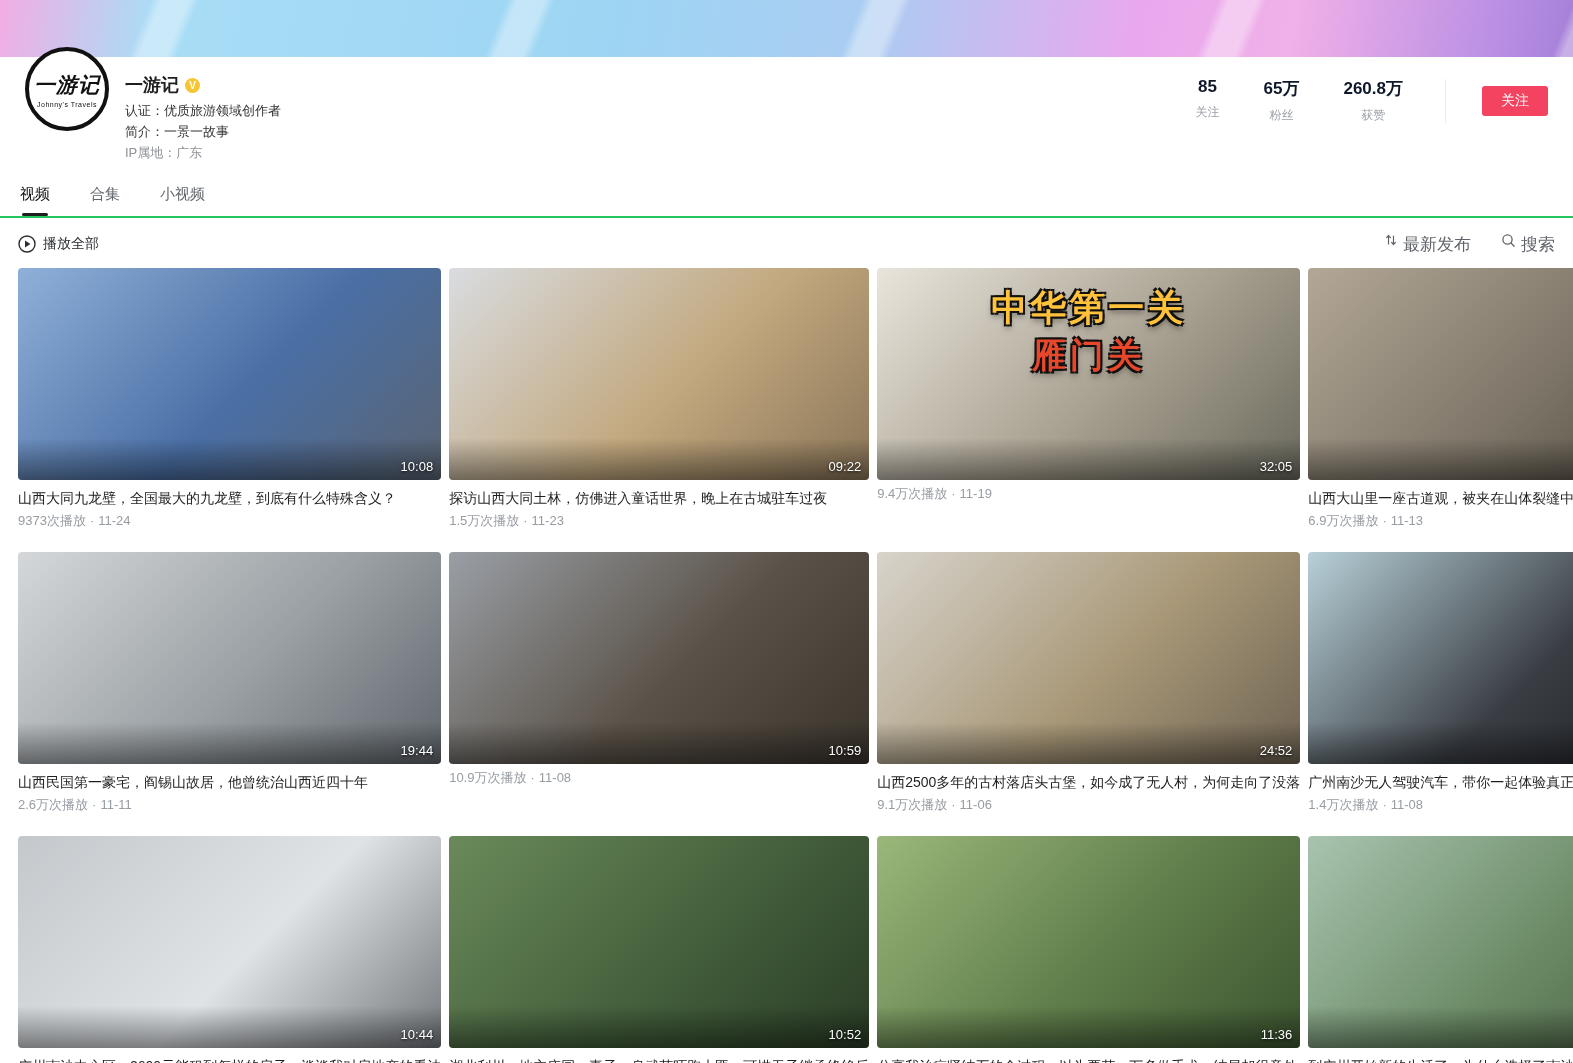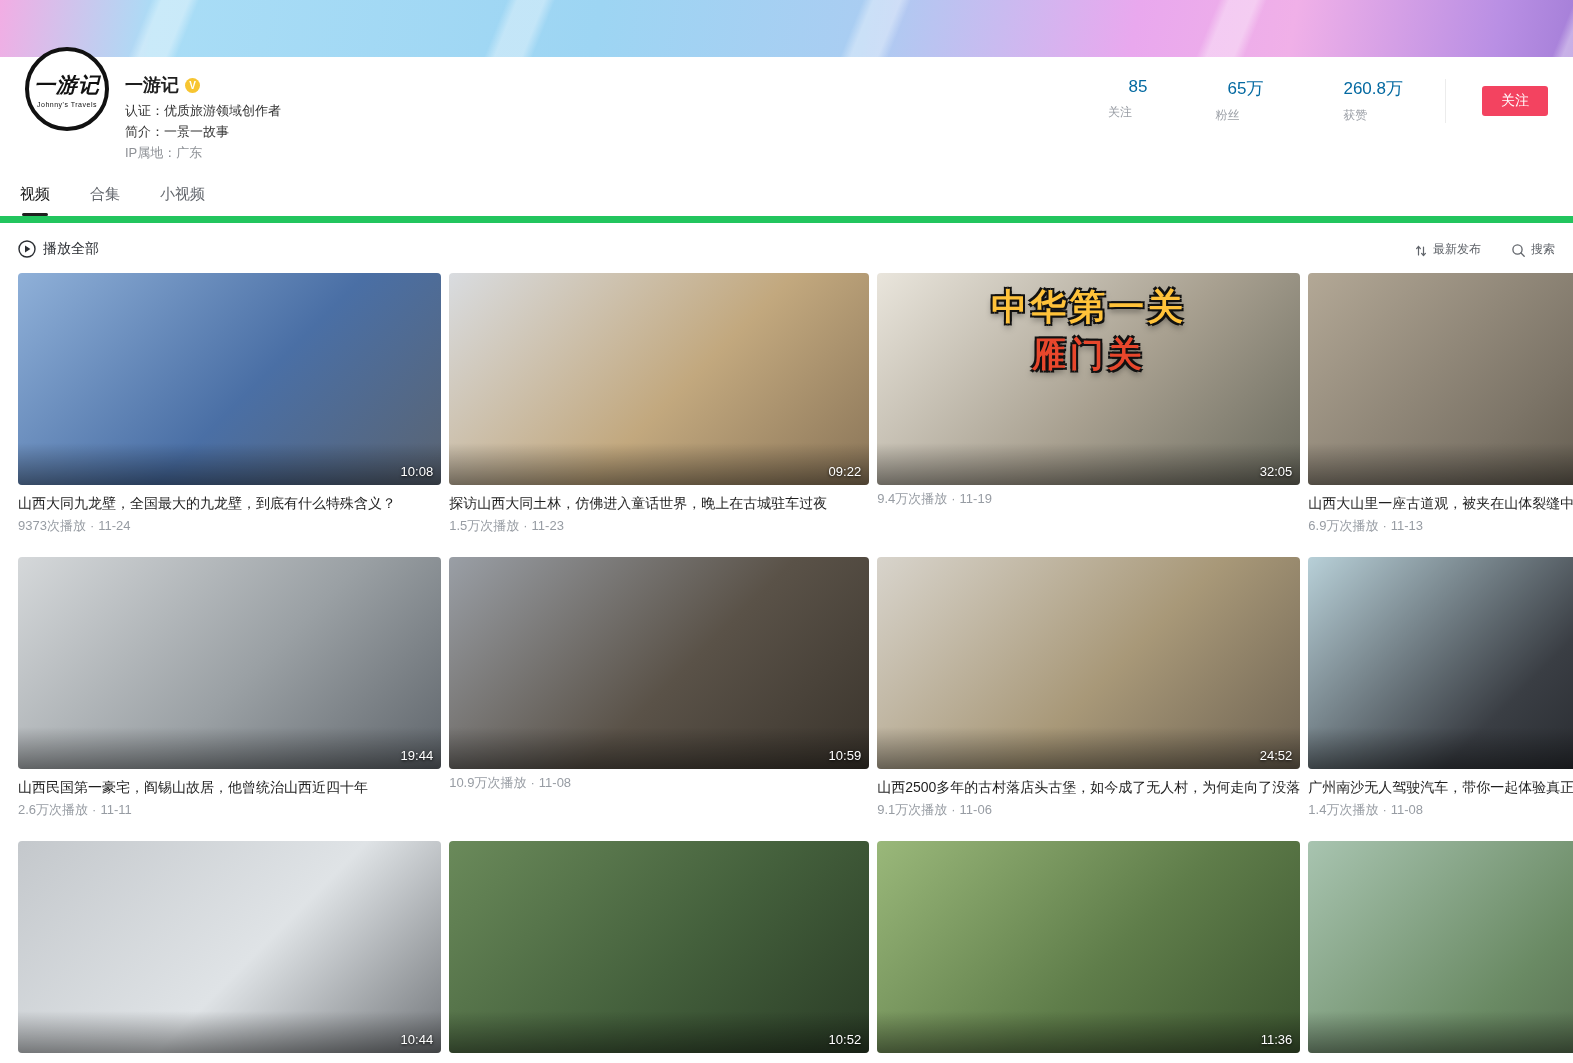--- a/index.html
+++ b/index.html
@@ -23,48 +23,48 @@
   .profile-info { margin-left:16px; }
   .name-row { display:flex; align-items:center; height:24px; margin-top:2px; }
   .profile-name { font-size:18px; font-weight:bold; color:#1f1f1f; }
   .v-badge { width:15px; height:15px; border-radius:50%; margin-left:6px;
     color:#fff; font-size:10px; font-weight:bold; display:flex; align-items:center; justify-content:center; }
   .info-line { font-size:13px; color:#333; margin-top:6px; line-height:15px; }
   .info-line.dim { color:#8e9196; }
   .profile-right { margin-left:auto; display:flex; align-items:center; padding-top:6px; }
   .stats { display:flex; align-items:flex-start; }
   .stat-col { text-align:center; margin-left:44px; }
-  .stat-value { font-size:17px; color:#0369a1; font-weight:400;margin-left:36px; }
+  .stat-value { font-size:17px; color:#0f172a; font-weight:700; }
   .stat-label { font-size:12px; color:#9a9ea5; margin-top:7px; }
   .v-divider { width:1px; height:44px; background:#ececec; margin:0 36px 0 42px; }
   .follow-btn { width:66px; height:30px; border:none; border-radius:3px;
     color:#fff; font-size:14px; cursor:pointer; font-family:inherit; }
 
   
-  .tabs { display:flex; gap:36px; padding:0 18px; margin-top:16px; border-bottom:7px solid #22c55e; }
+  .tabs { display:flex; gap:36px; padding:0 18px; margin-top:16px; border-bottom:2px solid #22c55e; }
   .tab { font-size:15px; color:#61656b; padding:9px 2px 12px 2px; position:relative; cursor:pointer; }
   .tab.active { color:#111; }
   .tab.active::after { content:""; position:absolute; left:50%; transform:translateX(-50%);
     bottom:0; width:26px; height:3px; background:#1f1f1f; border-radius:2px; }
 
   
   .toolbar { display:flex; align-items:center; padding:0 18px; height:48px; margin-top:2px; }
   .play-all { display:flex; align-items:center; gap:7px; font-size:14px; color:#2b2e33; cursor:pointer; }
   .toolbar-right { margin-left:auto; display:flex; align-items:center; gap:30px; }
-  .tool-item { display:flex; align-items:flex-end; gap:5px; font-size:12px; color:#61656b; cursor:pointer; }
+  .tool-item { display:flex; align-items:flex-start; gap:5px; font-size:17px; color:#61656b; cursor:pointer; }
 
   
   .grid { display:grid; grid-template-columns:repeat(4,1fr); column-gap:8px; row-gap:22px; padding:0 18px; }
   .card { cursor:pointer; }
   .thumb { position:relative; height:212px; border-radius:4px; overflow:hidden; background:#d8d8d8; }
   .thumb::after { content:""; position:absolute; left:0; right:0; bottom:0; height:42px;
     background:linear-gradient(to top, rgba(0,0,0,.45), rgba(0,0,0,0)); }
   .duration { position:absolute; right:8px; bottom:6px; z-index:2; color:#fff; font-size:13px;
     text-shadow:0 1px 3px rgba(0,0,0,.9); }
-  .thumb-overlay { position:absolute; top:10px; left:0; right:0; z-index:2; text-align:center;
+  .thumb-overlay { position:absolute; top:16px; left:0; right:0; z-index:2; text-align:center;
     font-weight:bold; line-height:1.35; }
   .thumb-overlay .ov1 { font-size:36px; letter-spacing:3px;
     text-shadow:-2px -2px 0 #111,2px -2px 0 #111,-2px 2px 0 #111,2px 2px 0 #111,0 4px 6px rgba(0,0,0,.5); }
   .thumb-overlay .ov2 { font-size:34px; letter-spacing:4px;
     text-shadow:-2px -2px 0 #111,2px -2px 0 #111,-2px 2px 0 #111,2px 2px 0 #111,0 4px 6px rgba(0,0,0,.5); }
   .card-title { margin-top:9px; font-size:14px; color:#1f1f1f; line-height:18px;
     white-space:nowrap; overflow:hidden; text-overflow:ellipsis; }
   .card-meta { margin-top:5px; font-size:13px; color:#979ca3; }
   .card-meta .dot { margin:0 4px; }
 

